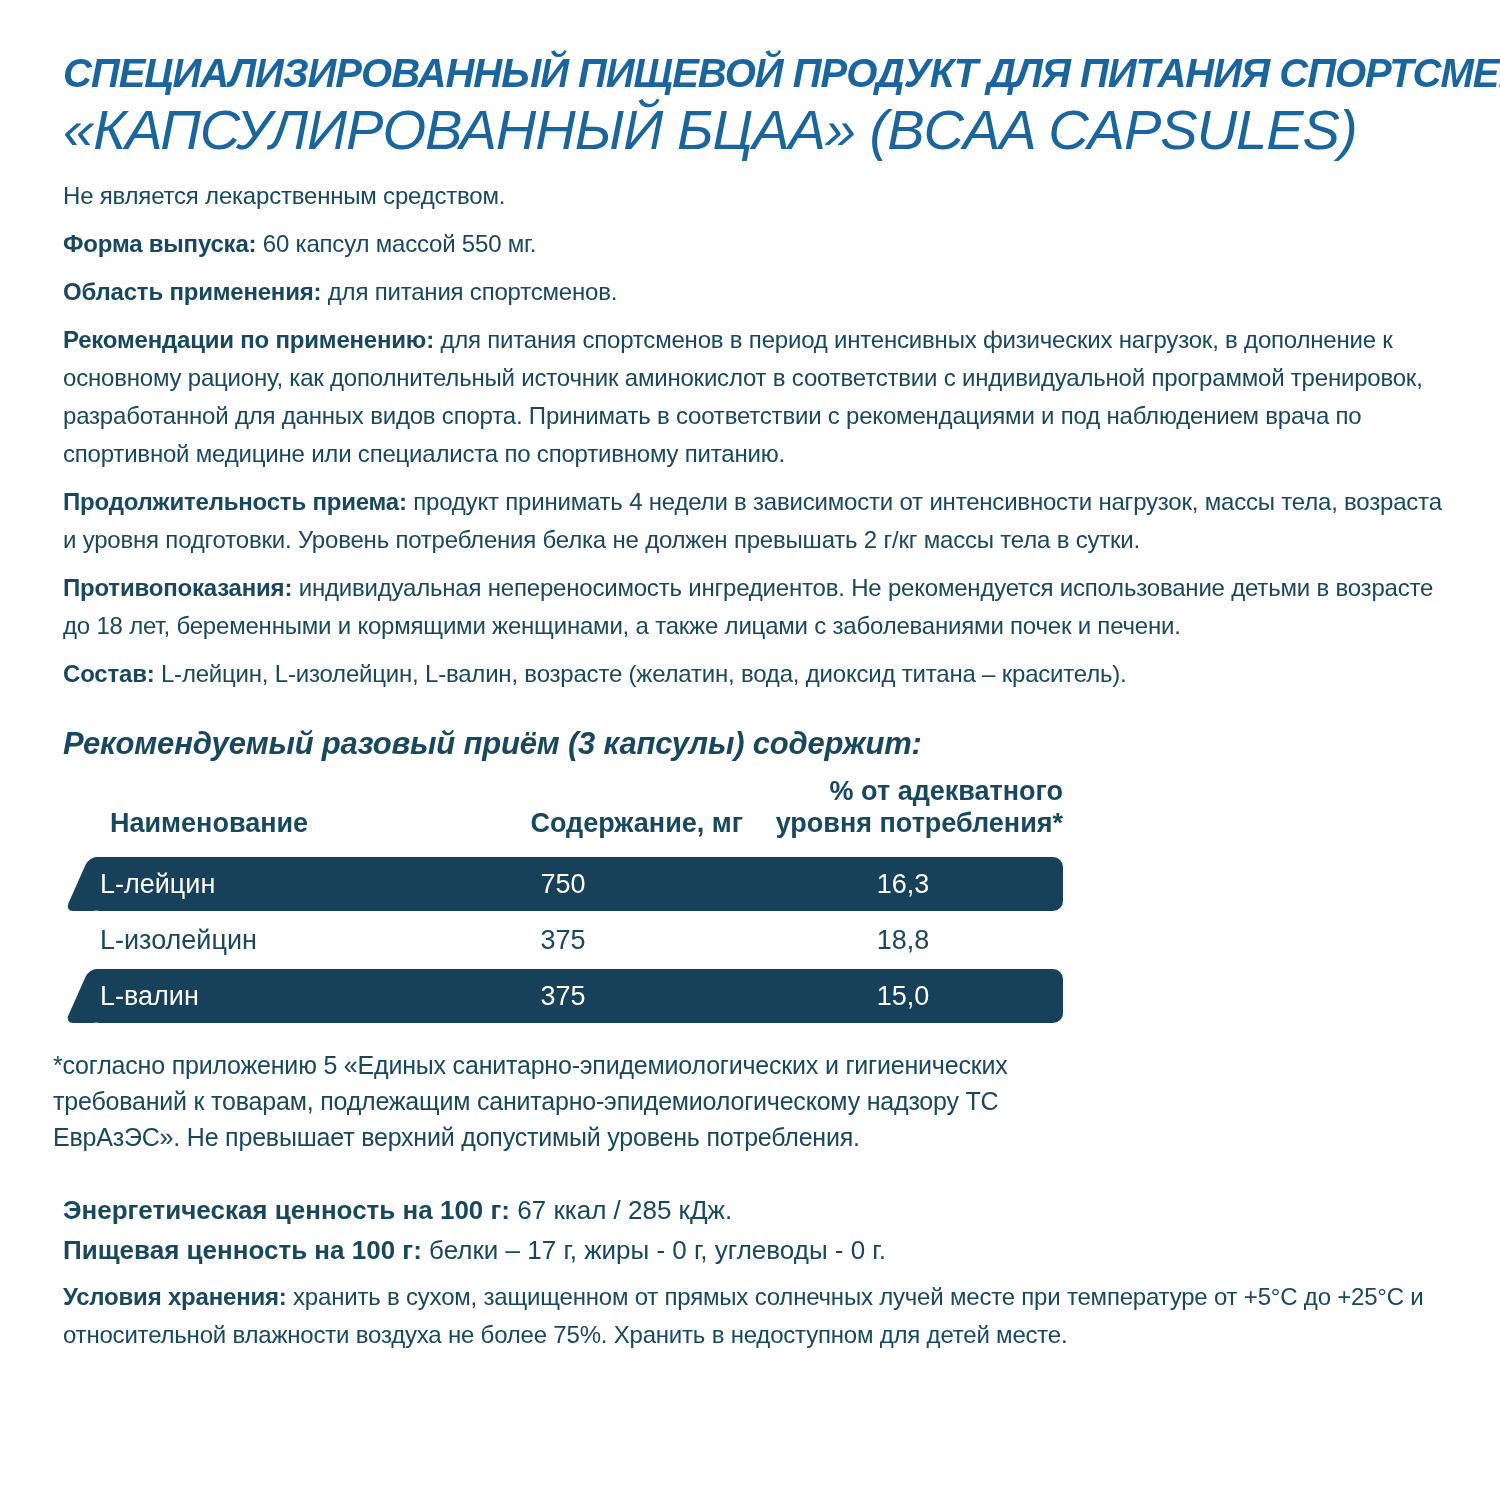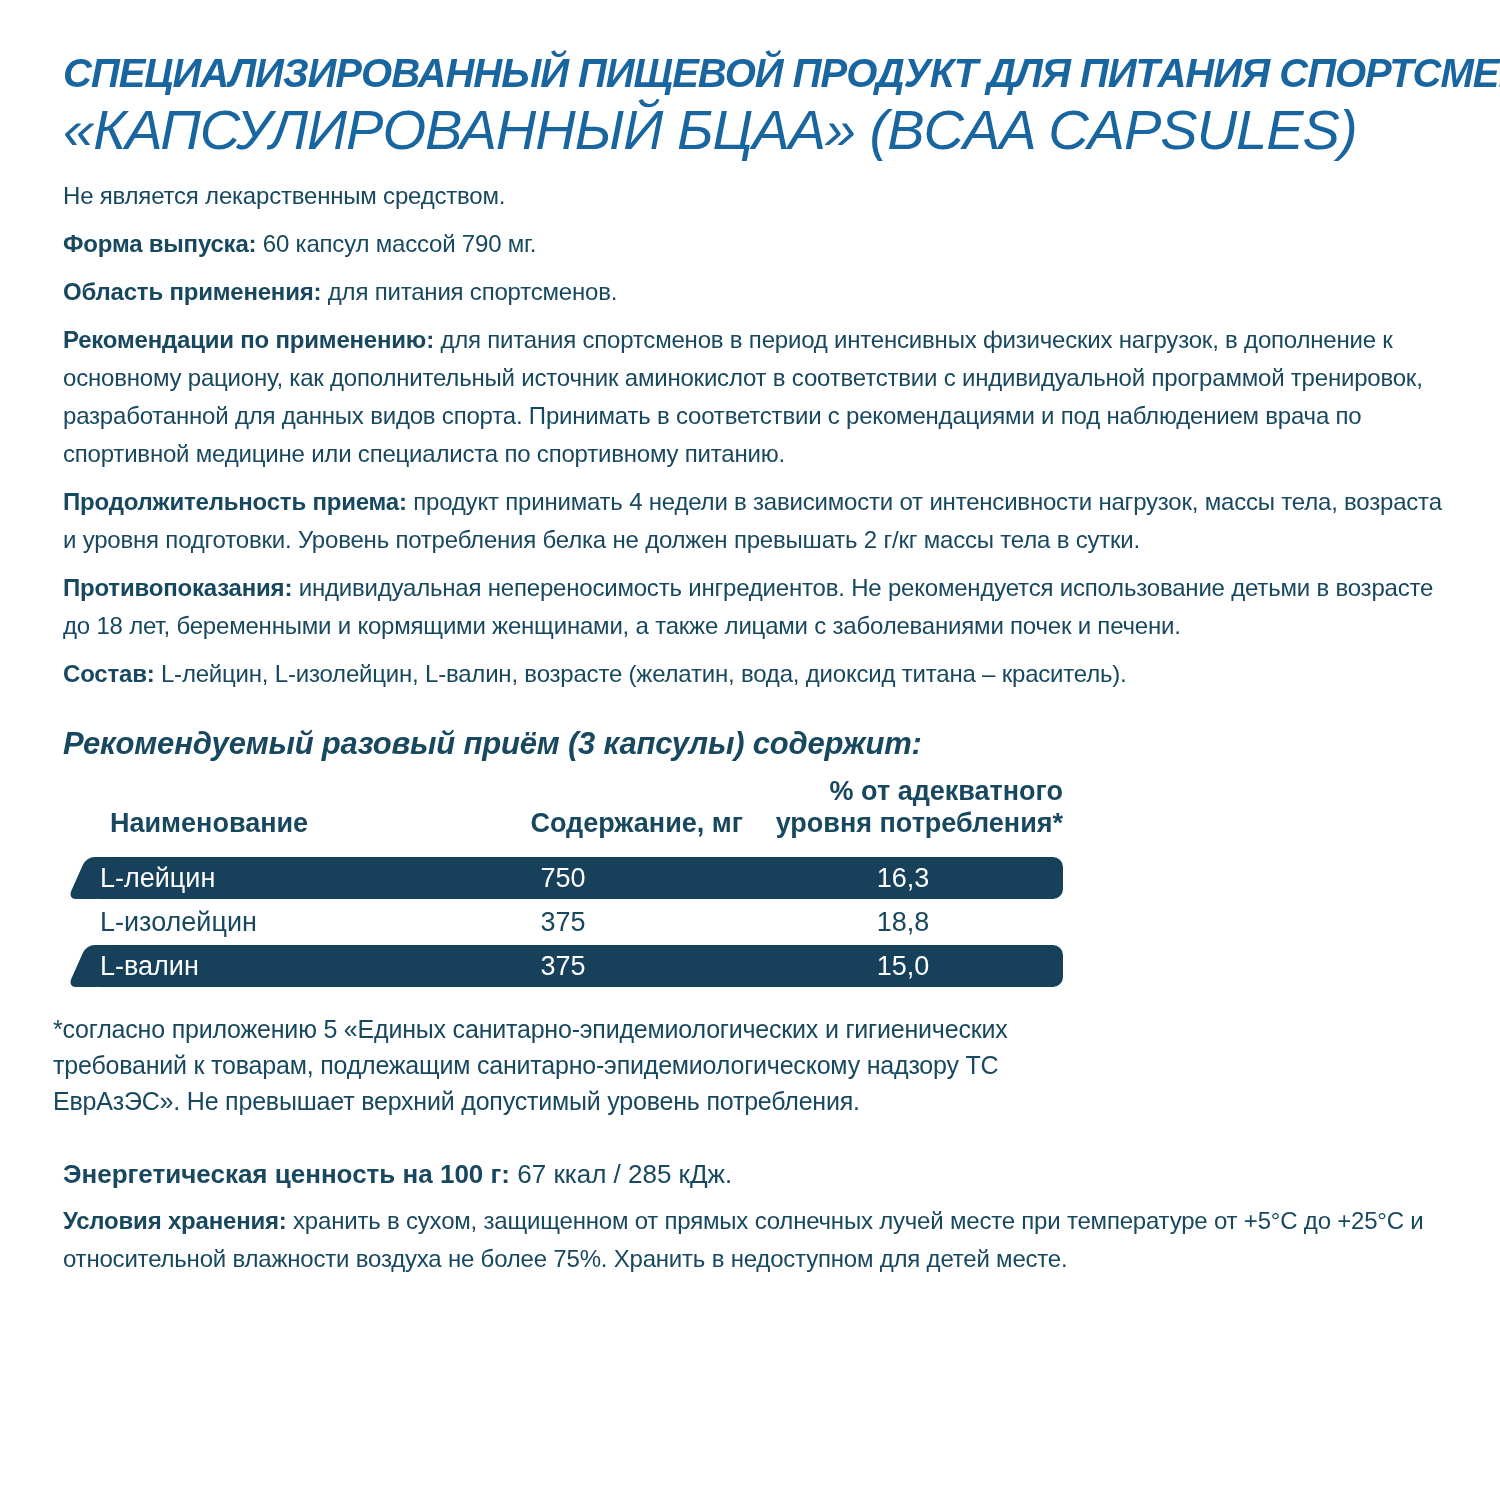--- a/index.html
+++ b/index.html
@@ -41,21 +41,21 @@
   .thead {
     display: grid; grid-template-columns: 330px 360px 320px;
     align-items: end; margin-top: 10px;
     font-weight: 700; font-size: 27px; line-height: 32px;
   }
   .thead .hc1 { padding-left: 57px; }
   .thead .hc2, .thead .hc3 { text-align: right; }
   .trow {
     position: relative; display: grid;
     grid-template-columns: 330px 360px 320px;
-    align-items: center; height: 42px; margin-bottom: 2px;
+    align-items: center; height: 54px; margin-bottom: 2px;
     font-size: 27px;
   }
   .trows { margin-top: 18px; }
   .trow.dark { color: #ffffff; }
   .trow.light { color: #17485F; }
   .trow.dark::before {
     content: ""; position: absolute; top: 0; bottom: 0; left: 36px; right: 0;
     background: #17405A; border-radius: 10px;
   }
   .trow.dark::after {
@@ -81,21 +81,21 @@
 
 <div class="page">
 
   <header>
     <div class="title-line1">СПЕЦИАЛИЗИРОВАННЫЙ ПИЩЕВОЙ ПРОДУКТ ДЛЯ ПИТАНИЯ СПОРТСМЕНОВ</div>
     <div class="title-line2">«КАПСУЛИРОВАННЫЙ БЦАА» (BCAA CAPSULES)</div>
   </header>
 
   <p class="body first"><span>Не является лекарственным средством.</span></p>
 
-  <p class="body"><b>Форма выпуска:</b> <span>60 капсул массой 790 мг.</span></p>
+  <p class="body"><b>Форма выпуска:</b> <span>60 капсул массой 550 мг.</span></p>
 
   <p class="body"><b>Область применения:</b> <span>для питания спортсменов.</span></p>
 
   <p class="body"><b>Рекомендации по применению:</b> <span>для питания спортсменов в период интенсивных физических нагрузок, в дополнение к основному рациону, как дополнительный источник аминокислот в соответствии с индивидуальной программой тренировок, разработанной для данных видов спорта. Принимать в соответствии с рекомендациями и под наблюдением врача по спортивной медицине или специалиста по спортивному питанию.</span></p>
 
 
   <p class="body"><b>Продолжительность приема:</b> <span>продукт принимать 4 недели в зависимости от интенсивности нагрузок, массы тела, возраста и уровня подготовки. Уровень потребления белка не должен превышать 2 г/кг массы тела в сутки.</span></p>
 
   <p class="body"><b>Противопоказания:</b> <span>индивидуальная непереносимость ингредиентов. Не рекомендуется использование детьми в возрасте до 18 лет, беременными и кормящими женщинами, а также лицами с заболеваниями почек и печени.</span></p>
 
@@ -126,17 +126,18 @@
         <span class="c2">375</span>
         <span class="c3">15,0</span>
       </div>
     </div>
 
     <p class="footnote">*согласно приложению 5 «Единых санитарно-эпидемиологических и гигиенических требований к товарам, подлежащим санитарно-эпидемиологическому надзору ТС ЕврАзЭС». Не превышает верхний допустимый уровень потребления.</p>
   </div>
 
   <div class="nutrition">
     <div><b>Энергетическая ценность на 100 г:</b> <span>67 ккал / 285 кДж.</span></div>
+    <div><b>Пищевая ценность на 100 г:</b> <span>белки – 17 г, жиры - 0 г, углеводы - 0 г.</span></div>
   </div>
 
   <p class="body storage"><b>Условия хранения:</b> <span>хранить в сухом, защищенном от прямых солнечных лучей месте при температуре от +5°С до +25°С и относительной влажности воздуха не более 75%. Хранить в недоступном для детей месте.</span></p>
 
 </div>
 
 </body></html>

